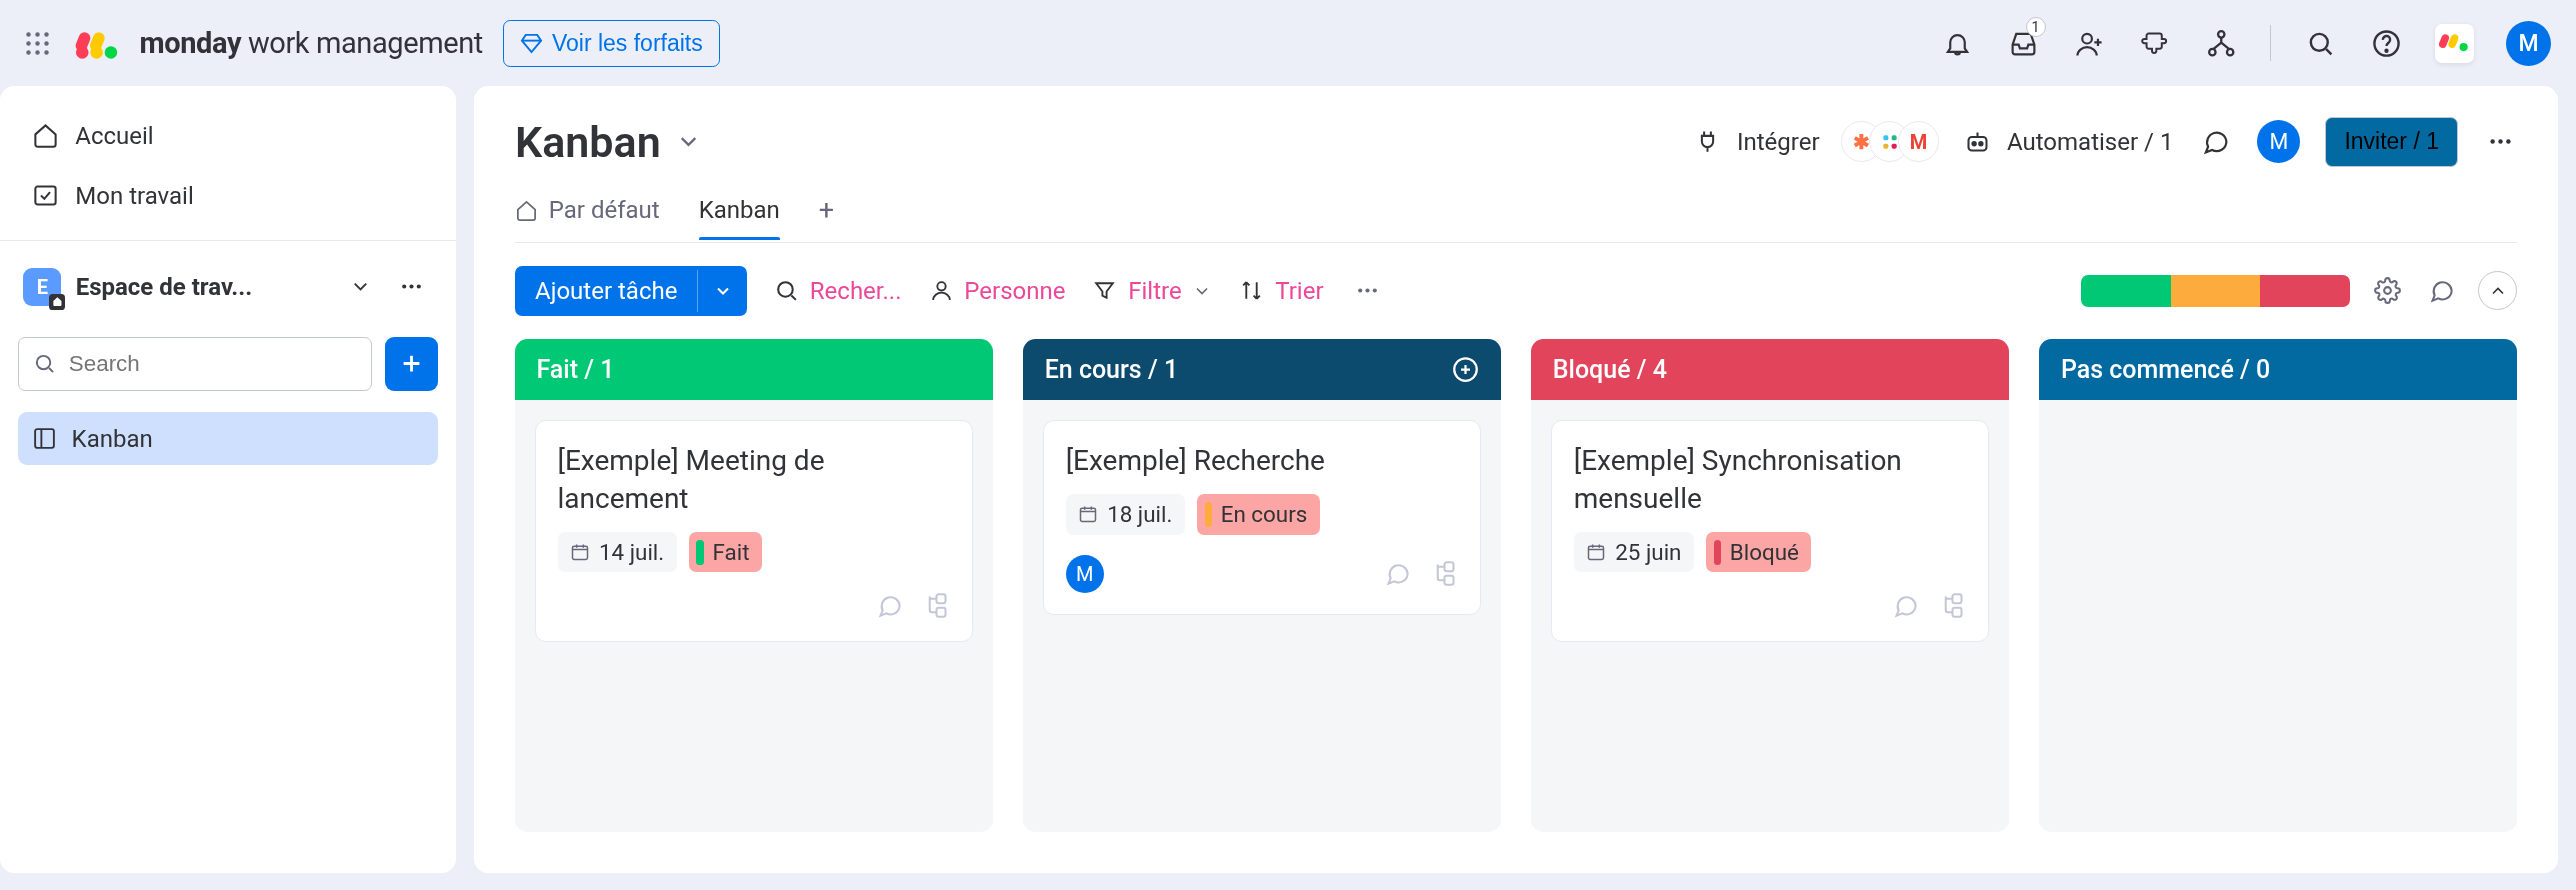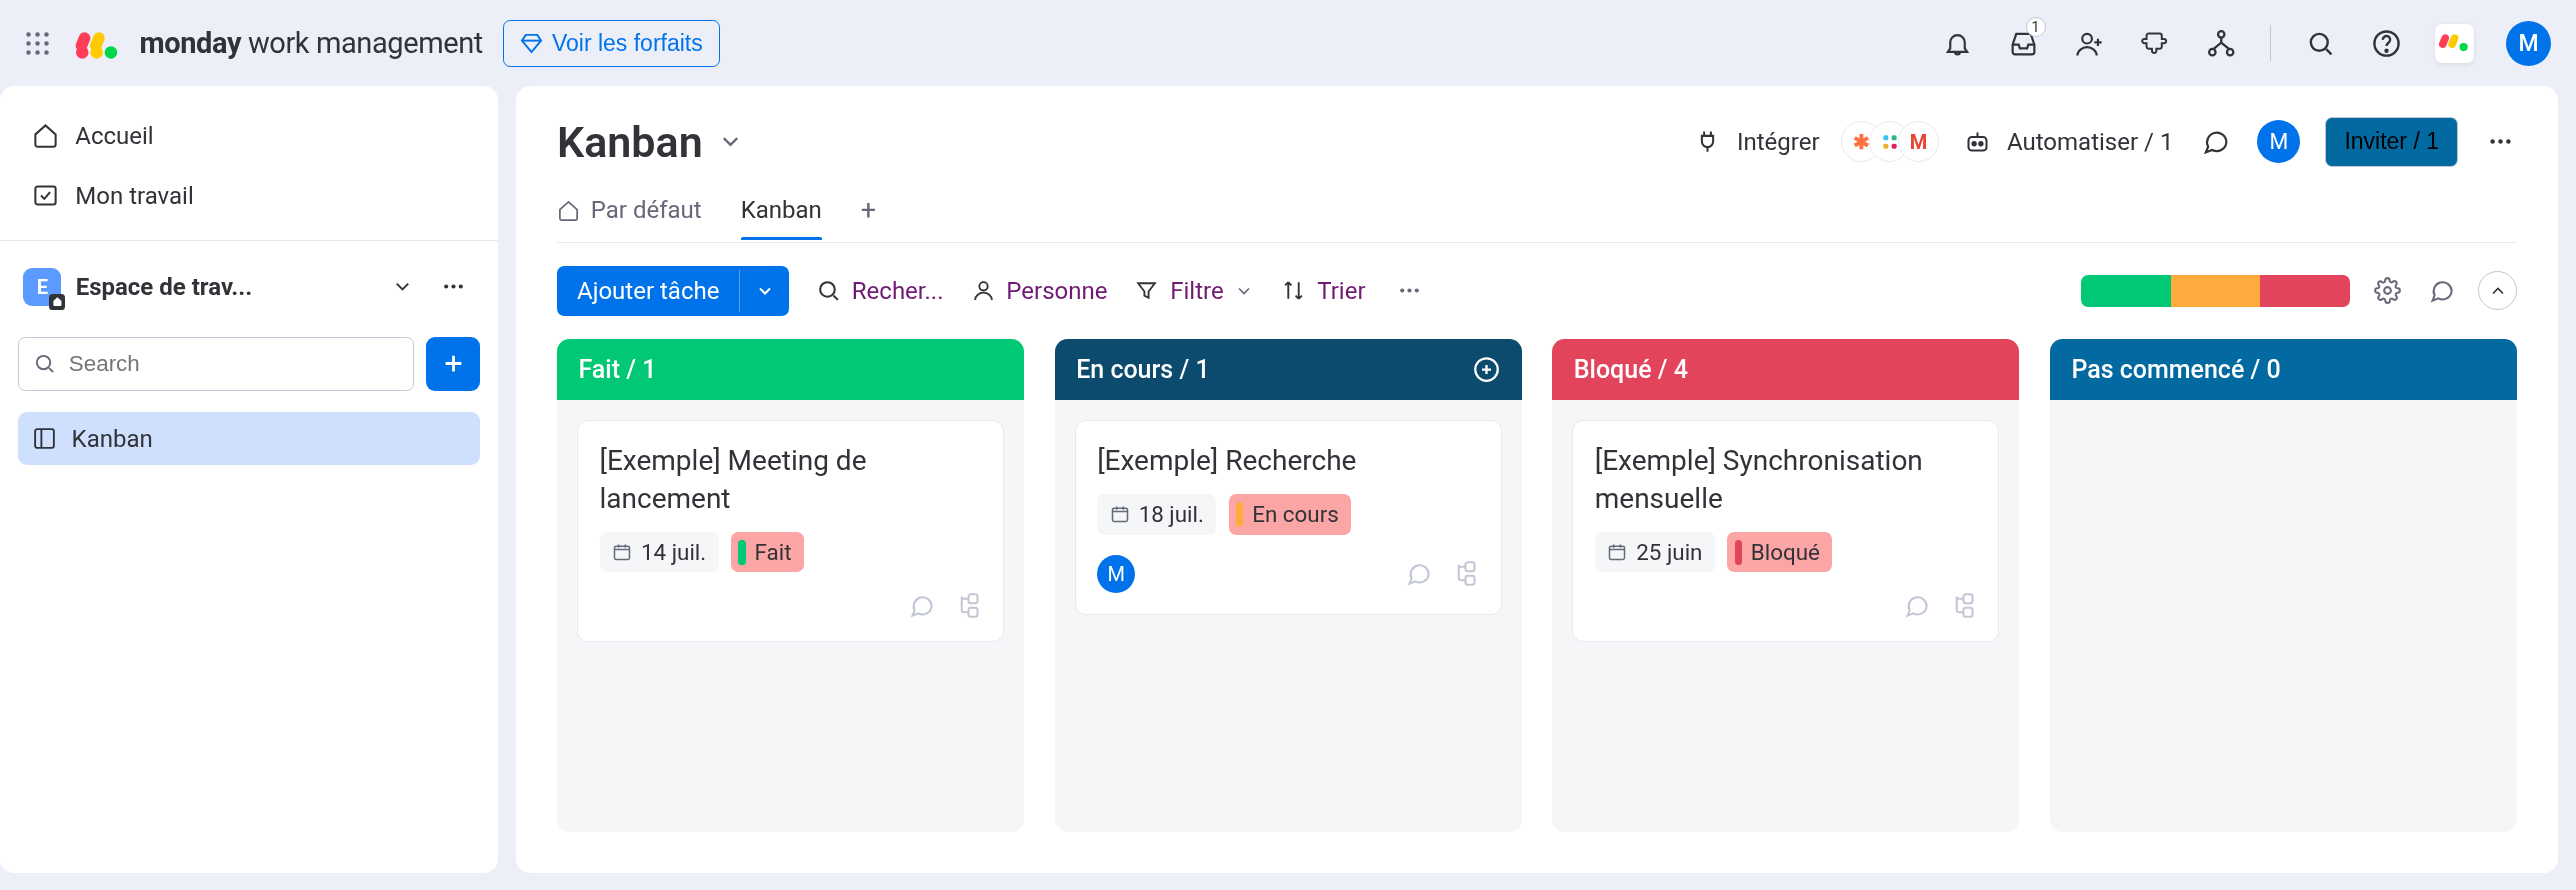--- a/index.html
+++ b/index.html
@@ -56,21 +56,21 @@
     width:45px; height:45px; border-radius:50%;
     background:#0073ea; color:#fff; font-weight:500; font-size:23px;
     display:flex; align-items:center; justify-content:center;
   }
 
   
   .layout { display:flex; height: calc(100% - 86px); padding: 0 18px 18px 0; gap: 18px; }
 
   
   .sidebar {
-    width: 498px; background:#fff; border-radius:14.3px;
+    width: 456px; background:#fff; border-radius:14.3px;
     padding: 23px 18px; display:flex; flex-direction:column; gap: 7.2px;
   }
   .nav-item {
     display:flex; align-items:center; gap:16px;
     padding: 12.5px 14.3px; border-radius:9px; font-size:24px;
     cursor:pointer;
   }
   .sb-divider { height:0.9px; background:#e6e9ef; margin: 10.8px -18px 14.3px; }
   .ws-row {
     display:flex; align-items:center; gap:14.3px; padding: 5.4px 9px 5.4px 5.4px;
@@ -135,21 +135,21 @@
   .tabs-border { height:0.9px; background:#e6e9ef; margin: 0 0 0 0;}
 
   
   .toolbar { display:flex; align-items:center; gap: 27px; padding: 23px 41px; }
   .primary-btn {
     display:flex; align-items:center; background:#0073ea; color:#fff;
     border-radius:7.2px; font-size:24px; overflow:hidden; cursor:pointer;
   }
   .primary-btn .lbl { padding: 10.8px 20px;}
   .primary-btn .caret { padding: 10.8px 14.3px; border-left:0.9px solid rgba(255,255,255,0.35);}
-  .tool { display:flex; align-items:center; gap:10.8px; font-size:24px; color:#701a75; cursor:pointer; }
+  .tool { display:flex; align-items:center; gap:10.8px; font-size:24px; color:#ec4899; cursor:pointer; }
   .toolbar-right { margin-left:auto; display:flex; align-items:center; gap:20px;}
   .status-bar { display:flex; border-radius:7.2px; overflow:hidden; width:269px; height:32px; cursor:pointer;}
   .status-bar div:nth-child(1){background:#00c875; flex:1;}
   .status-bar div:nth-child(2){background:#fdab3d; flex:1;}
   .status-bar div:nth-child(3){background:#e2445c; flex:1;}
   .circle-btn { width:39px; height:39px; border-radius:50%; border:0.9px solid #c3c6d4; display:flex; align-items:center; justify-content:center; cursor:pointer;}
 
   
   .kanban { display:flex; gap:30.5px; padding: 0 41px 41px; flex:1; overflow:auto;}
   .col { width:506px; display:flex; flex-direction:column; background:#f5f6f8; border-radius:12.5px; padding-bottom:18px;}

